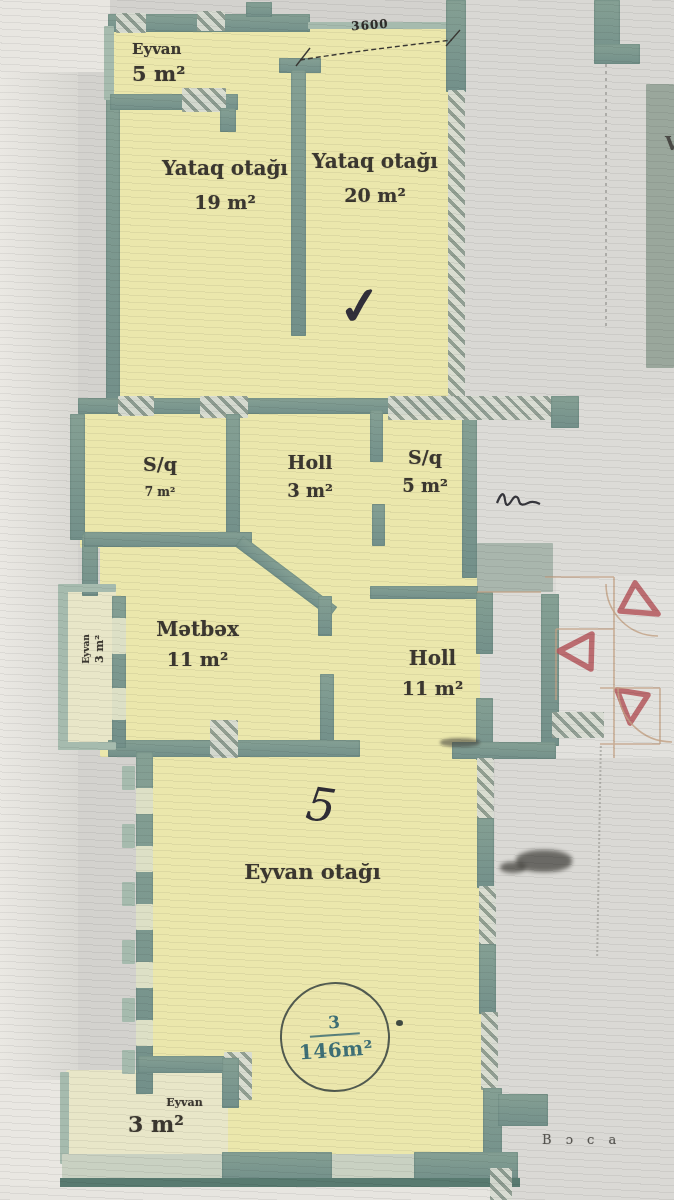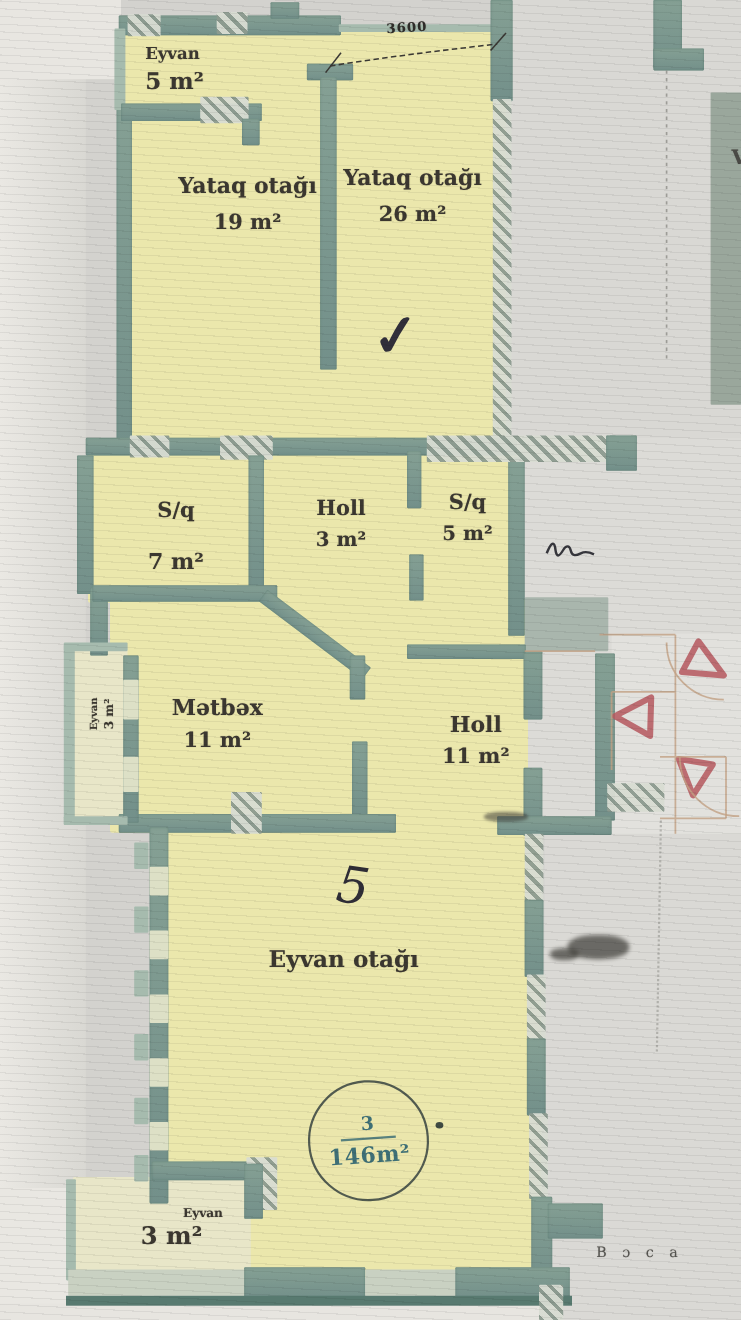--- a/index.html
+++ b/index.html
@@ -129,39 +129,39 @@
 <div class="label" style="left:132px;top:40px;width:95px;text-align:left">
   <span class="nm" style="font-size:15px">Eyvan</span>
   <span class="ar" style="font-size:21px">5 m²</span>
 </div>
 <div class="label" style="left:140px;top:155px;width:170px">
   <span class="nm" style="font-size:20px">Yataq otağı</span>
   <span class="ar" style="font-size:19px;margin-top:9px">19 m²</span>
 </div>
 <div class="label" style="left:290px;top:148px;width:170px">
   <span class="nm" style="font-size:20px">Yataq otağı</span>
-  <span class="ar" style="font-size:19px;margin-top:9px">26 m²</span>
+  <span class="ar" style="font-size:19px;margin-top:9px">20 m²</span>
 </div>
 <div class="label" style="left:100px;top:452px;width:120px">
   <span class="nm" style="font-size:19px">S/q</span>
-  <span class="ar" style="font-size:20px;margin-top:20px">7 m²</span>
+  <span class="ar" style="font-size:12px;margin-top:8px">7 m²</span>
 </div>
 <div class="label" style="left:245px;top:450px;width:130px">
   <span class="nm" style="font-size:19px">Holl</span>
   <span class="ar" style="font-size:18px;margin-top:4px">3 m²</span>
 </div>
 <div class="label" style="left:370px;top:445px;width:110px">
   <span class="nm" style="font-size:19px">S/q</span>
   <span class="ar" style="font-size:18px;margin-top:4px">5 m²</span>
 </div>
 <div class="label" style="left:52px;top:636px;width:84px;transform:rotate(-90deg)">
   <span class="nm" style="font-size:9px">Eyvan</span>
   <span class="ar" style="font-size:11px">3 m²</span>
 </div>
-<div class="label" style="left:115px;top:630px;width:165px">
+<div class="label" style="left:115px;top:616px;width:165px">
   <span class="nm" style="font-size:20px">Mətbəx</span>
   <span class="ar" style="font-size:19px;margin-top:5px">11 m²</span>
 </div>
 <div class="label" style="left:360px;top:645px;width:145px">
   <span class="nm" style="font-size:20px">Holl</span>
   <span class="ar" style="font-size:19px;margin-top:5px">11 m²</span>
 </div>
 <div class="label" style="left:200px;top:858px;width:225px">
   <span class="nm" style="font-size:21px">Eyvan otağı</span>
 </div>

